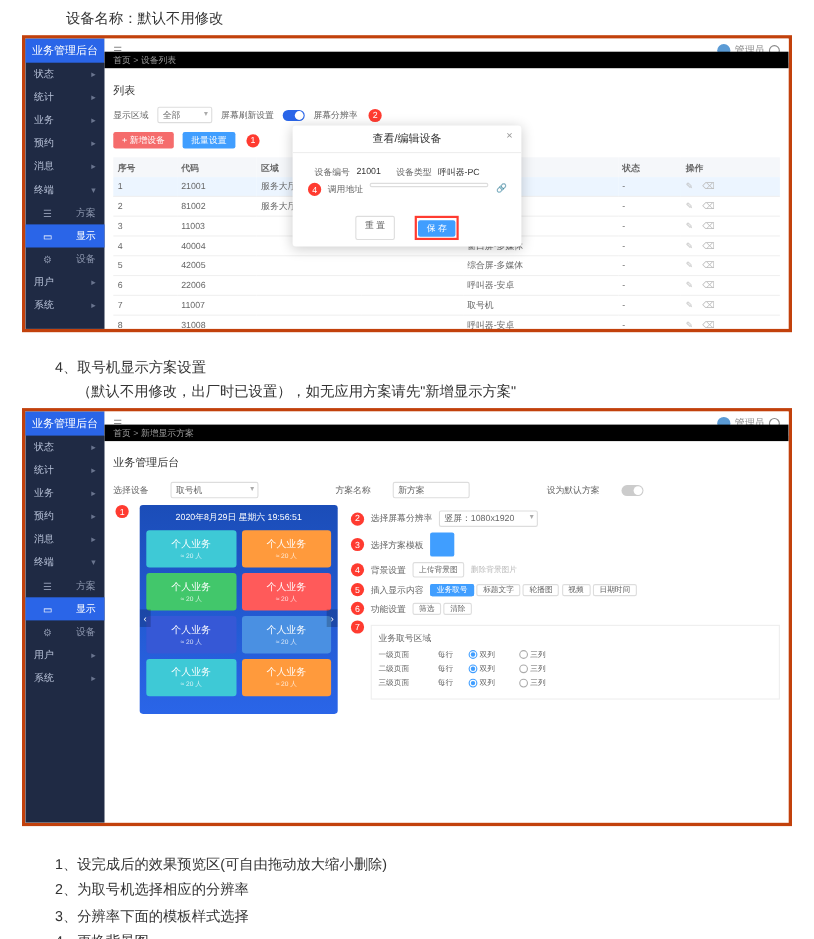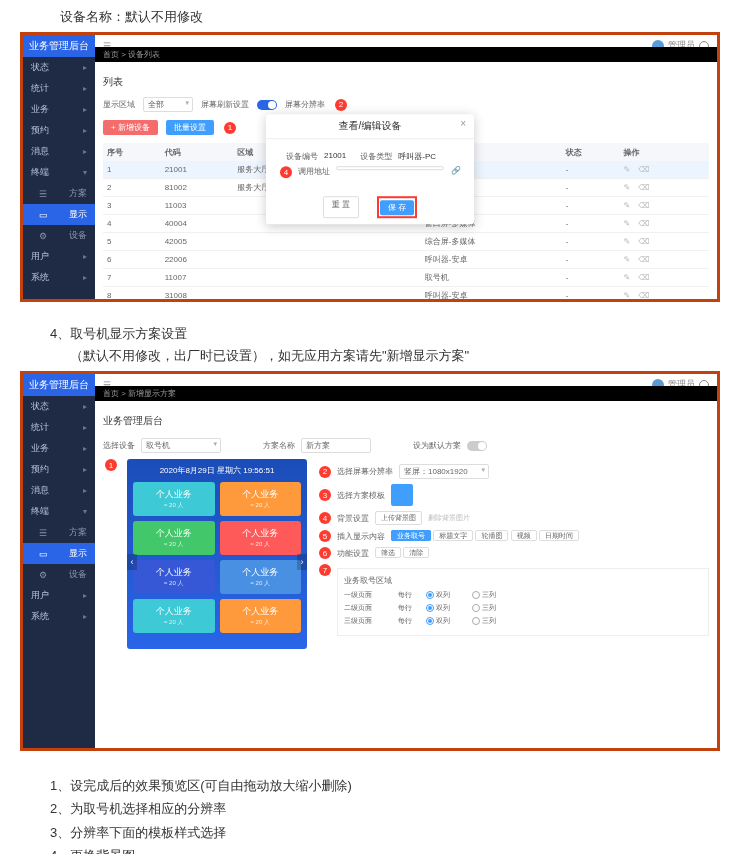--- a/index.html
+++ b/index.html
@@ -50,21 +50,21 @@
 .modal .mh .x{position:absolute;right:8px;top:4px;color:#999;cursor:pointer}
 .modal .mb{padding:8px 12px;font-size:8px}
 .mrow{display:flex;align-items:flex-start;margin:4px 0;gap:6px}
 .mlbl{width:40px;text-align:right;color:#666}
 .minput{border:1px solid #ddd;padding:1px 4px;min-width:60px;flex:1;border-radius:2px}
 .mf{padding:6px;text-align:center;display:flex;gap:18px;justify-content:center}
 
 
 .shot2{height:380px}
 .panel2{position:absolute;left:80px;top:36px;right:8px;bottom:8px}
-.cfgrow{display:flex;align-items:center;gap:6px;font-size:8px;color:#666;padding:6px 0}
+.cfgrow{display:flex;align-items:center;gap:20px;font-size:8px;color:#666;padding:6px 0}
 .preview{display:flex;gap:10px;align-items:flex-start}
 .preview-canvas{width:180px;height:190px;background:linear-gradient(#1b4db8,#2a65e8);border-radius:3px;position:relative;padding:6px;overflow:hidden}
 .pv-date{color:#fff;text-align:center;font-size:8px;margin-bottom:6px}
 .pv-grid{display:grid;grid-template-columns:1fr 1fr;gap:5px}
 .pv-card{border-radius:3px;padding:6px 16px;color:#fff;font-size:7px;text-align:center}
 .pv-card .t{font-size:9px}
 .pv-card .s{font-size:6px;opacity:.8}
 .c-cyan{background:#3ec9d6}.c-orange{background:#ff9a3c}.c-green{background:#42c76b}.c-red{background:#ff5a5a}.c-darkblue{background:#3658d6}.c-blue{background:#4a90e2}
 .navarr{position:absolute;top:50%;width:10px;height:16px;background:rgba(0,0,0,.2);color:#fff;font-size:9px;display:flex;align-items:center;justify-content:center}
 .navarr.l{left:0}.navarr.r{right:0}

